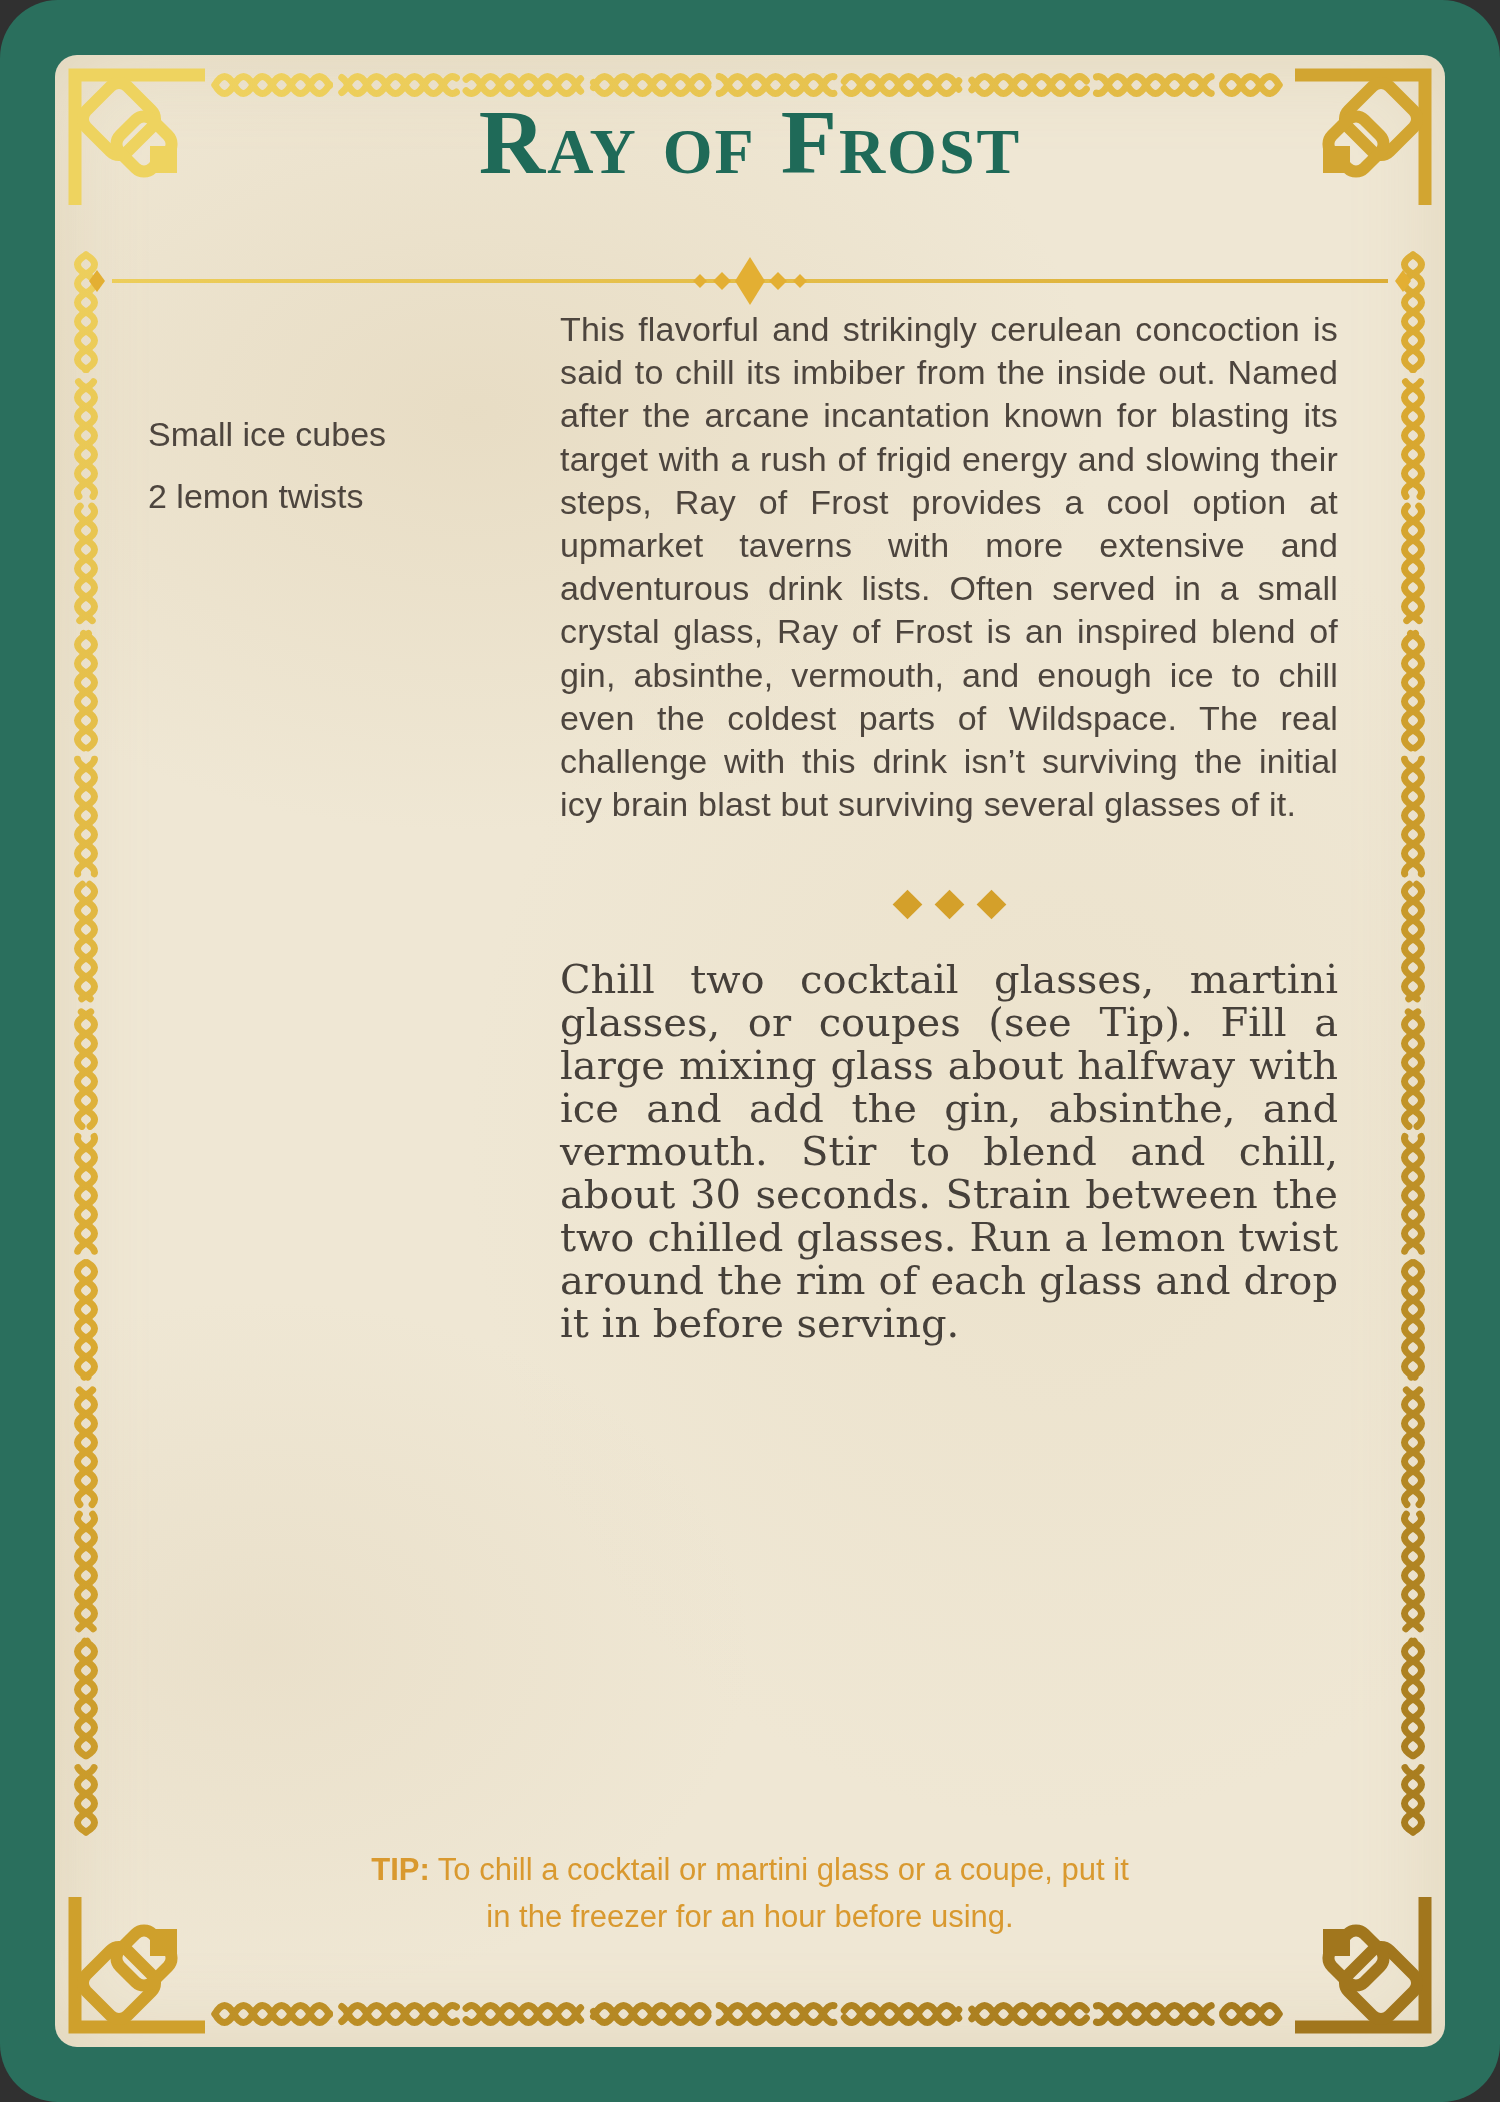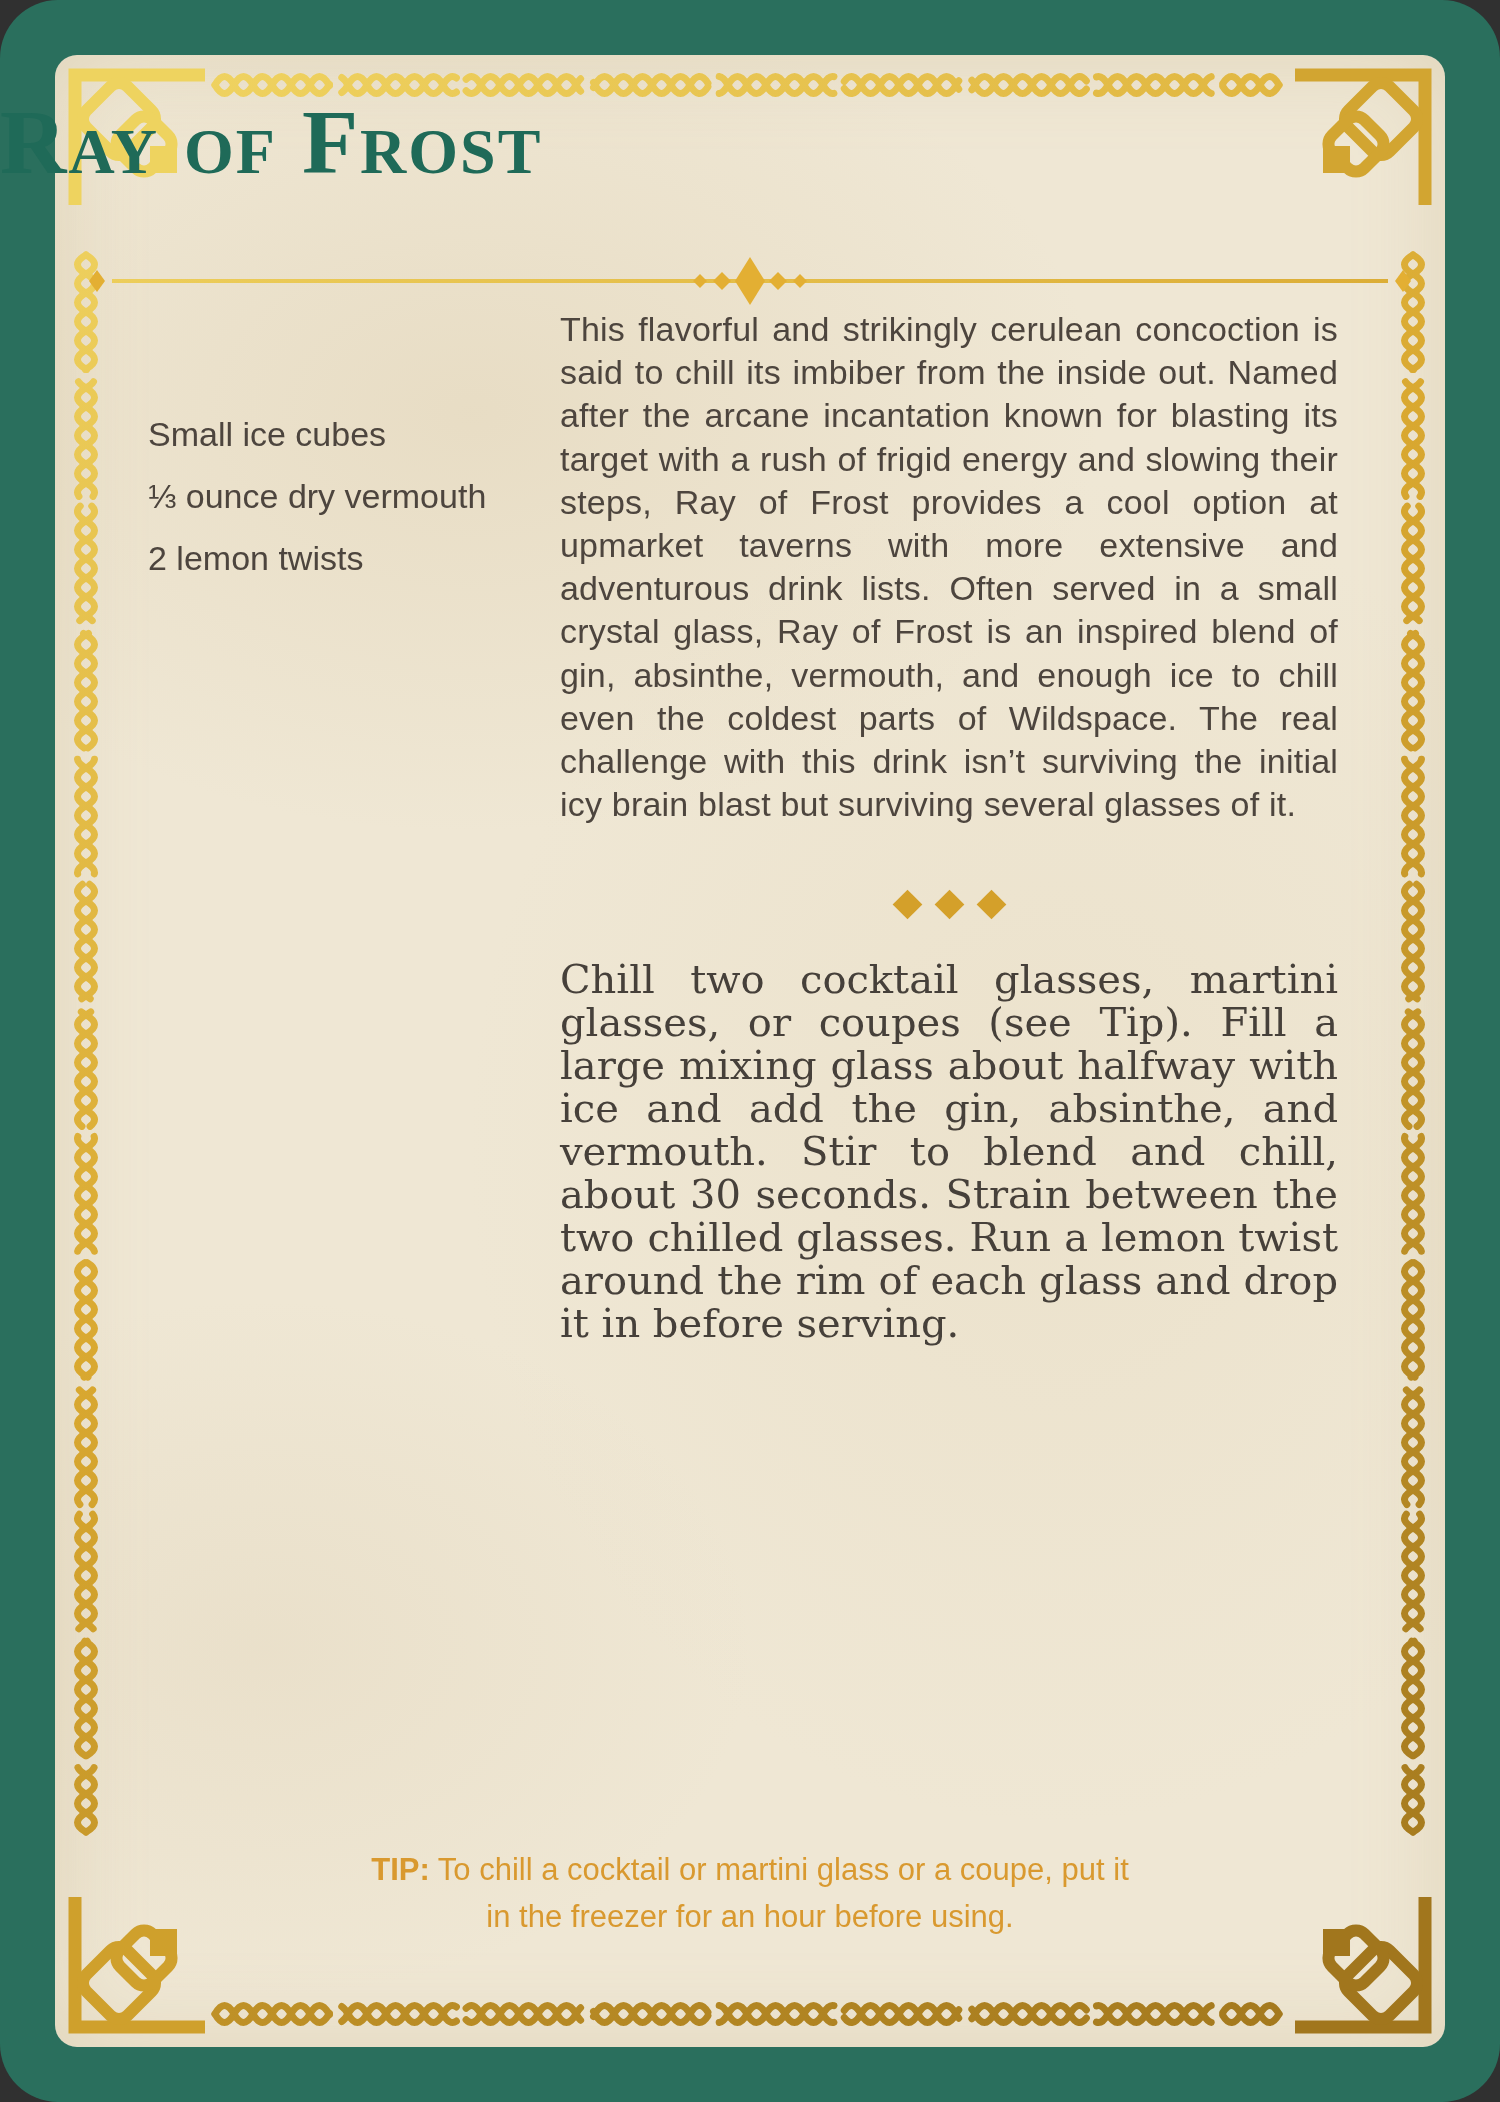--- a/index.html
+++ b/index.html
@@ -24,21 +24,21 @@
     background:
       radial-gradient(900px 600px at 30% 18%, rgba(213,194,156,.28), transparent 70%),
       radial-gradient(820px 940px at 72% 55%, rgba(222,206,172,.20), transparent 72%),
       radial-gradient(700px 500px at 15% 80%, rgba(210,192,158,.18), transparent 70%),
       var(--parchment);
     box-shadow: inset 0 0 90px rgba(186,164,120,.28);
   }
   svg.border-art{position:absolute;left:0;top:0;width:1500px;height:2102px;pointer-events:none;}
 
   .title{
-    position:absolute;left:0;right:0;top:90px;text-align:left;
+    position:absolute;left:0;right:0;top:90px;text-align:center;
     font-family:"Liberation Serif", serif;font-weight:700;
     font-variant:small-caps;letter-spacing:2px;font-size:92px;line-height:104px;
     color:var(--title_teal);
   }
 
   .banner{
     position:absolute;left:165px;top:322px;width:366px;height:53px;
     background:var(--banner_gold);
     clip-path:polygon(15% 0,85% 0,100% 50%,85% 100%,15% 100%,0 50%);
     display:flex;align-items:center;justify-content:center;
@@ -132,21 +132,20 @@
         <polygon points="800,274 807,281 800,288 793,281"></polygon>
       </g>
     </g>
   </svg>
 
   <div class="title">Ray of Frost</div>
 
 
   <div class="ingredients">
     <div class="ingredient">Small ice cubes</div>
-    <div class="ingredient">⅓ ounce dry vermouth</div>
     <div class="ingredient">2 lemon twists</div>
   </div>
 
   <div class="desc">This flavorful and strikingly cerulean concoction is said to chill its imbiber from the inside out. Named after the arcane incantation known for blasting its target with a rush of frigid energy and slowing their steps, Ray of Frost provides a cool option at upmarket taverns with more extensive and adventurous drink lists. Often served in a small crystal glass, Ray of Frost is an inspired blend of gin, absinthe, vermouth, and enough ice to chill even the coldest parts of Wildspace. The real challenge with this drink isn’t surviving the initial icy brain blast but surviving several glasses of it.</div>
 
   <div class="tripdia">
     <span></span>
       <span></span>
       <span></span>
   </div>

